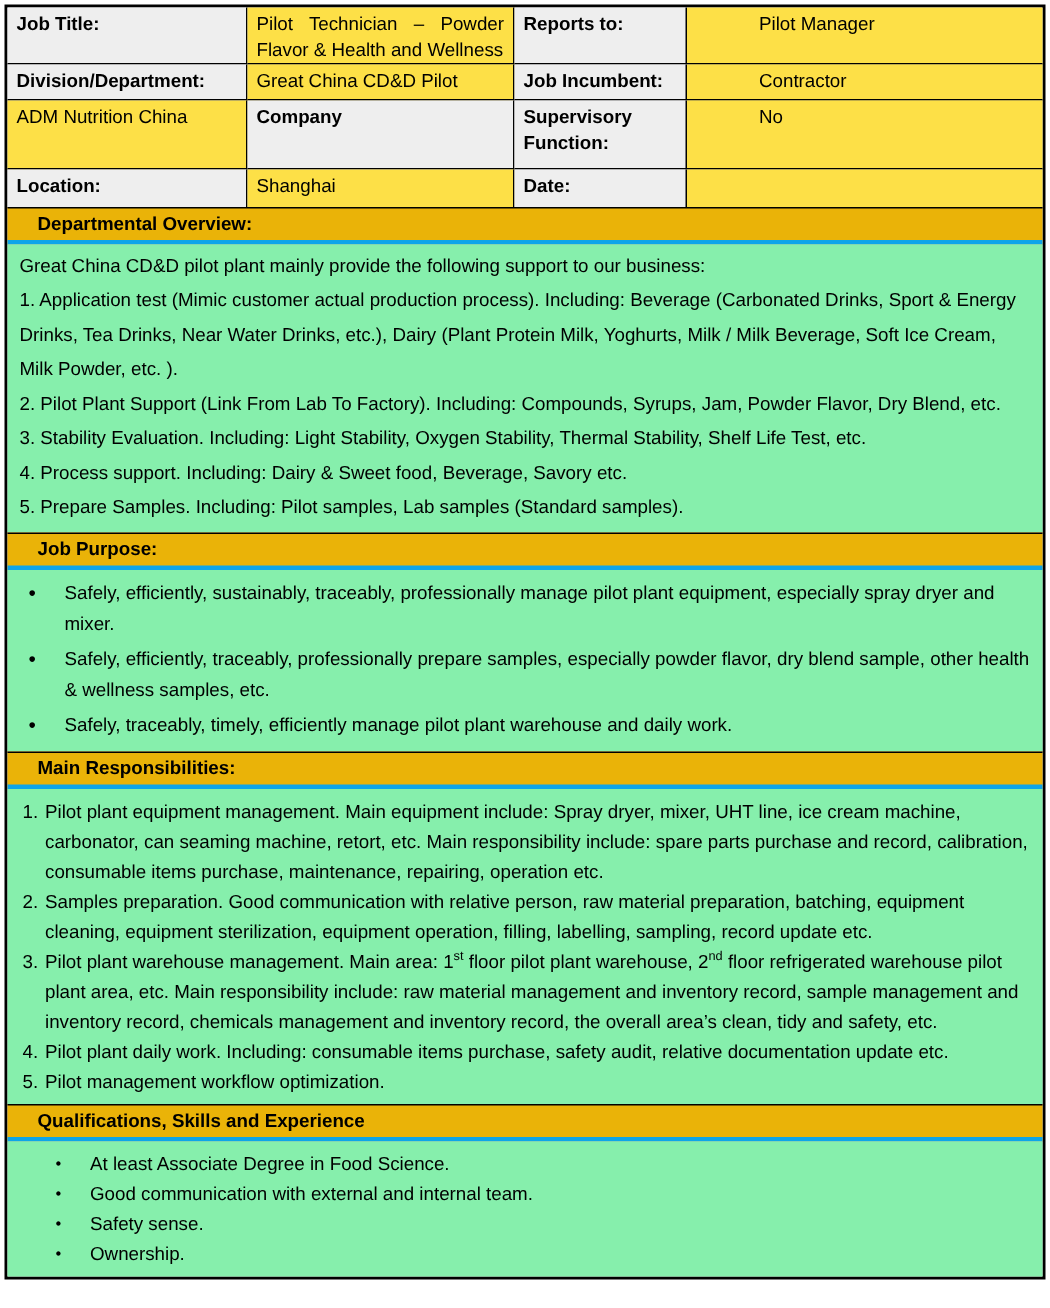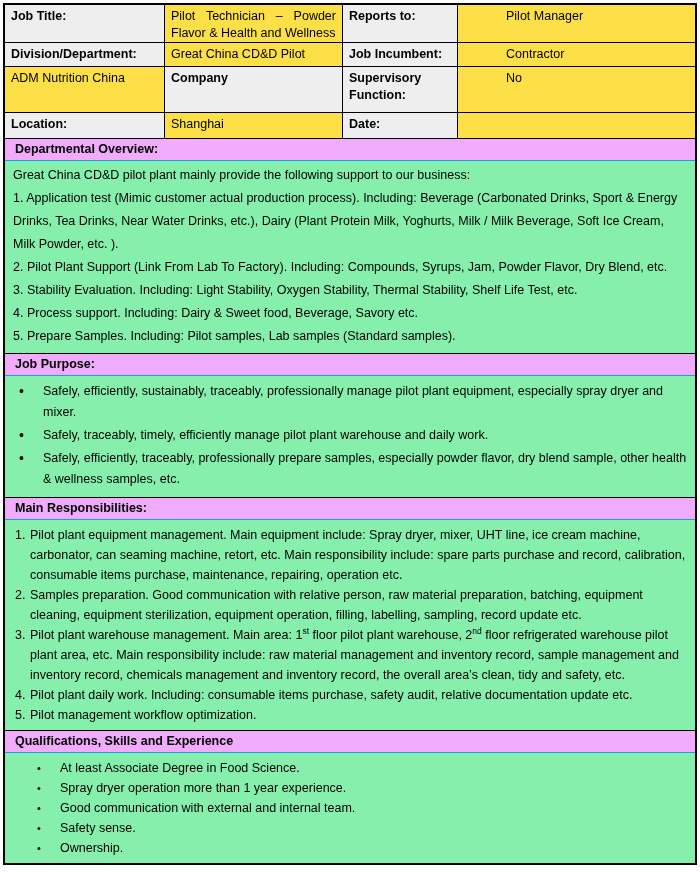--- a/index.html
+++ b/index.html
@@ -37,27 +37,27 @@
   .cell.r4 { border-bottom: none; }
   .cell.lbl {
     background: #eeeeee;
     font-weight: bold;
   }
   .cell.val { background: #fde047; }
   .cell.justify { text-align: justify; }
   .cell { line-height: 17px; }
   
   .sec-h {
-    background: #f0abfc;
+    background: #eab308;
     border-top: 1px solid #000000;
-    border-bottom: 1px solid #0ea5e9;
+    border-bottom: 3px solid #0ea5e9;
     font-weight: bold;
     height: 21px;
     line-height: 21px;
-    padding-left: 10px;
+    padding-left: 20px;
   }
   
   .sec-body {
     background: #86efac;
     padding: 3px 6px 5px 8px;
   }
   .overview p {
     margin: 0;
     line-height: 23px;
   }
@@ -155,41 +155,40 @@
     <p>2. Pilot Plant Support (Link From Lab To Factory). Including: Compounds, Syrups, Jam, Powder Flavor, Dry Blend, etc.</p>
     <p>3. Stability Evaluation. Including: Light Stability, Oxygen Stability, Thermal Stability, Shelf Life Test, etc.</p>
     <p>4. Process support. Including: Dairy &amp; Sweet food, Beverage, Savory etc.</p>
     <p>5. Prepare Samples. Including: Pilot samples, Lab samples (Standard samples).</p>
   </div>
 
   <div class="sec-h">Job Purpose:</div>
   <div class="sec-body">
     <ul class="purpose">
       <li>Safely, efficiently, sustainably, traceably, professionally manage pilot plant equipment, especially spray dryer and mixer.</li>
+      <li>Safely, efficiently, traceably, professionally prepare samples, especially powder flavor, dry blend sample, other health &amp; wellness samples, etc.</li>
       <li>Safely, traceably, timely, efficiently manage pilot plant warehouse and daily work.</li>
-      <li>Safely, efficiently, traceably, professionally prepare samples, especially powder flavor, dry blend sample, other health &amp; wellness samples, etc.</li>
     </ul>
   </div>
 
   <div class="sec-h">Main Responsibilities:</div>
   <div class="sec-body">
     <ol class="resp">
       <li><span>Pilot plant equipment management. Main equipment include: Spray dryer, mixer, UHT line, ice cream machine, carbonator, can seaming machine, retort, etc. Main responsibility include: spare parts purchase and record, calibration, consumable items purchase, maintenance, repairing, operation etc.</span></li>
       <li><span>Samples preparation. Good communication with relative person, raw material preparation, batching, equipment cleaning, equipment sterilization, equipment operation, filling, labelling, sampling, record update etc.</span></li>
       <li><span>Pilot plant warehouse management. Main area: 1</span><sup>st</sup><span> floor pilot plant warehouse, 2</span><sup>nd</sup><span> floor refrigerated warehouse pilot plant area, etc. Main responsibility include: raw material management and inventory record, sample management and inventory record, chemicals management and inventory record, the overall area’s clean, tidy and safety, etc.</span></li>
       <li><span>Pilot plant daily work. Including: consumable items purchase, safety audit, relative documentation update etc.</span></li>
       <li><span>Pilot management workflow optimization.</span></li>
     </ol>
   </div>
 
   <div class="sec-h">Qualifications, Skills and Experience</div>
   <div class="sec-body">
     <ul class="quals">
       <li>At least Associate Degree in Food Science.</li>
-      <li>Spray dryer operation more than 1 year experience.</li>
       <li>Good communication with external and internal team.</li>
       <li>Safety sense.</li>
       <li>Ownership.</li>
 
     </ul>
   </div>
 
 </div>
 
 </body></html>

